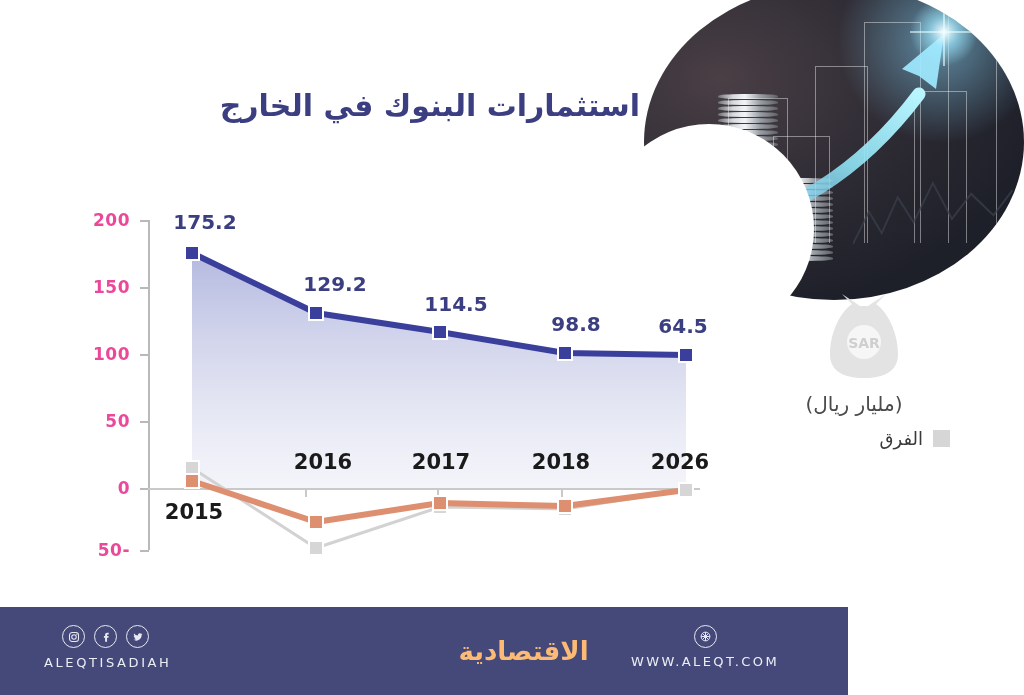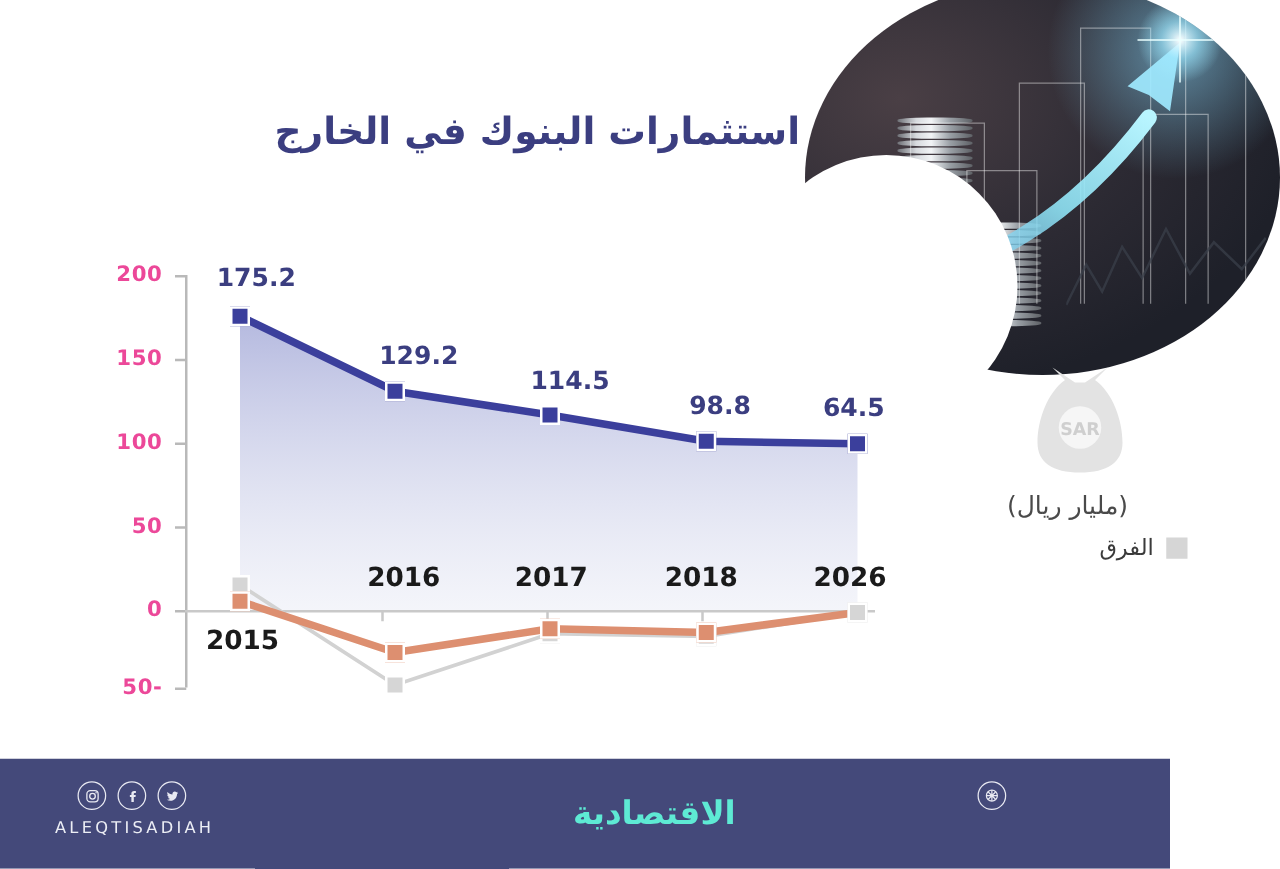--- a/index.html
+++ b/index.html
@@ -123,37 +123,37 @@
   }
   .legend-row{
     display:flex; align-items:center; justify-content:flex-start;
     gap:10px; margin-bottom:6px; padding-right:58px;
   }
   .legend-sw{ width:17px; height:17px; flex:0 0 auto; }
   .legend-tx{ font-size:18px; color:#3a3a3a; white-space:nowrap; }
 
   
   .footer{
-    position:absolute; left:0; bottom:0; width:936px; height:88px;
+    position:absolute; left:0; bottom:0; width:848px; height:88px;
     background:#44497a;
   }
   .social{ position:absolute; left:62px; top:18px; display:flex; gap:9px; }
   .sicon{
     width:23px; height:23px; border-radius:50%;
     border:1.4px solid #e8e9f2; color:#e8e9f2;
     display:flex; align-items:center; justify-content:center;
   }
   .brandtxt{
     position:absolute; left:44px; top:48px;
     color:#eceef5; font-size:13px; letter-spacing:2.6px; font-weight:400;
   }
   .footer-logo{
     position:absolute; left:0; top:0; width:1024px; height:88px;
     display:flex; align-items:center; justify-content:center;
-    color:#5eead4; font-size:26px; font-weight:bold; direction:rtl;
+    color:#fdba74; font-size:26px; font-weight:bold; direction:rtl;
     pointer-events:none;
     padding-left:23px;
   }
   .site{
     position:absolute; right:48px; top:18px; text-align:center; width:190px;
   }
   .globe{
     width:23px; height:23px; border-radius:50%;
     border:1.4px solid #e8e9f2; margin:0 auto 6px auto;
     display:flex; align-items:center; justify-content:center; color:#e8e9f2;
@@ -402,16 +402,17 @@
 
     <div class="footer-logo">الاقتصادية</div>
 
     <div class="site">
       <div class="globe">
         <svg width="13" height="13" viewBox="0 0 16 16" fill="none" stroke="#e8e9f2" stroke-width="1.2">
           <circle cx="8" cy="8" r="5.4"></circle>
           <path d="M8,2.6v10.8 M2.6,8h10.8 M4.4,4.4l7.2,7.2 M11.6,4.4l-7.2,7.2"></path>
         </svg>
       </div>
+      <div class="siteurl">WWW.ALEQT.COM</div>
     </div>
   </div>
 
 </div>
 
 </body></html>

